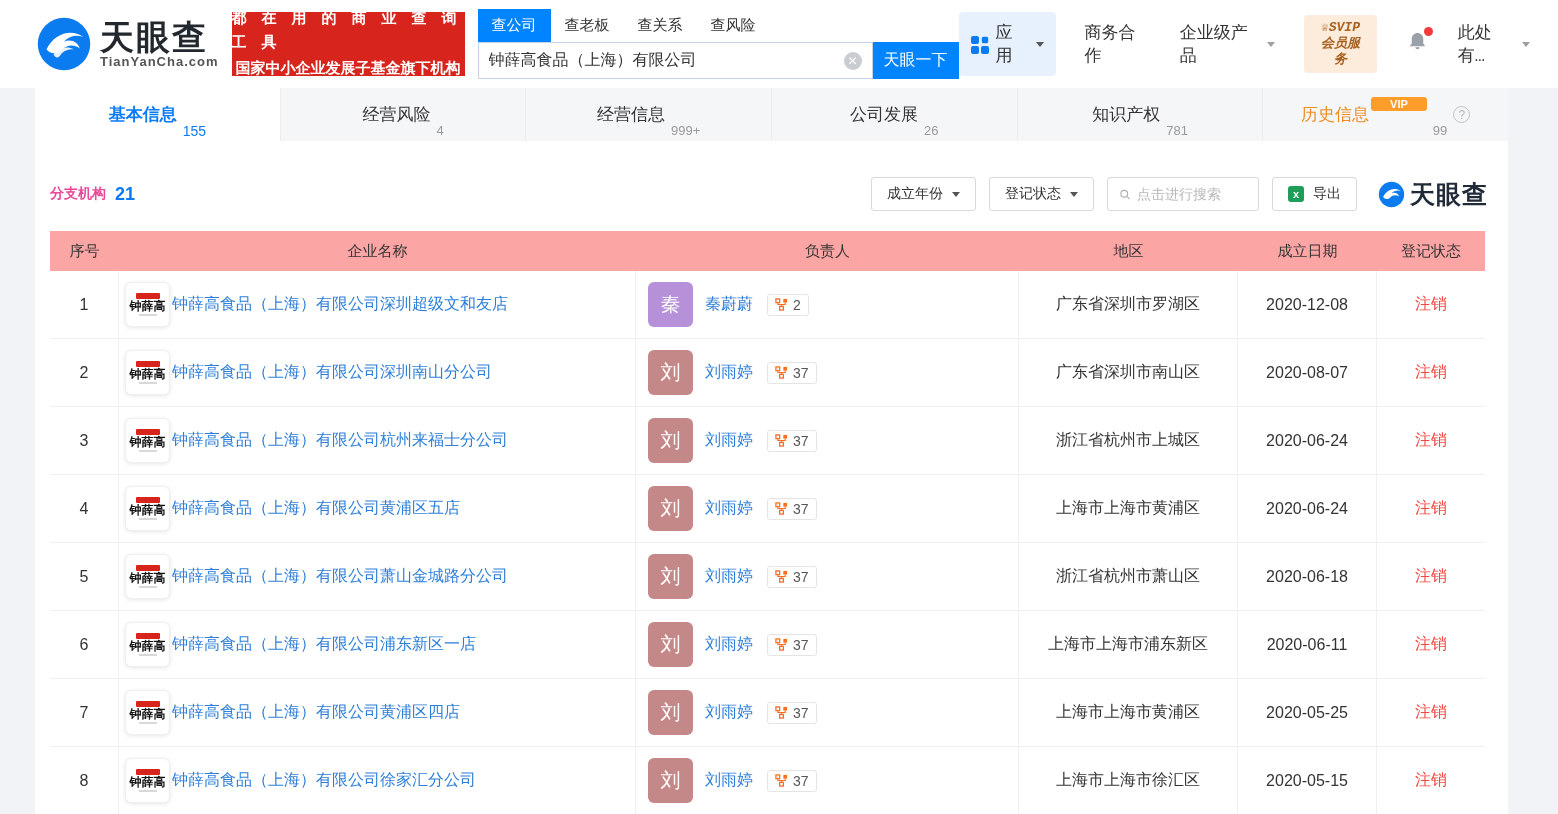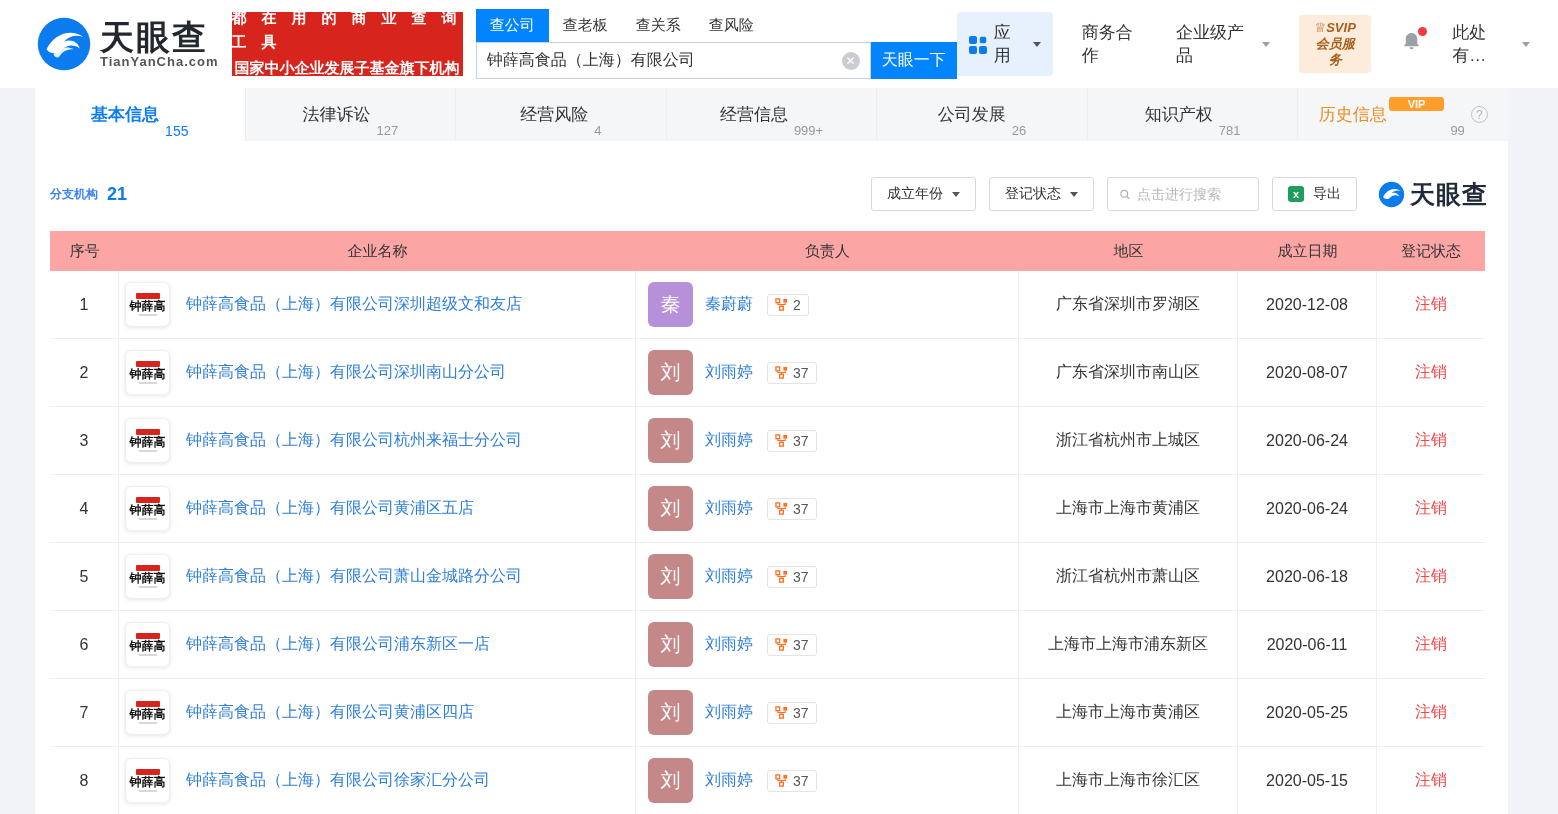--- a/index.html
+++ b/index.html
@@ -22,21 +22,21 @@
   .search-tab { padding:7px 14px; cursor:pointer; color:#333; }
   .search-tab.active { background:#0084ff; color:#fff; }
   .search-row { display:flex; }
   .search-input-wrap { width:395px; height:37px; border:1px solid #c6d3e2; background:#fff;
     display:flex; align-items:center; padding:0 10px; }
   .search-input-wrap input { border:0; outline:none; flex:1; font-size:16px; color:#333; }
   .clear-btn { width:18px; height:18px; border-radius:50%; background:#c9ccd1; color:#fff;
     font-size:12px; line-height:18px; text-align:center; cursor:pointer; }
   .search-btn { width:86px; height:37px; background:#0084ff; color:#fff; border:0;
     font-size:16px; cursor:pointer; }
-  .header-right { margin-left:auto; display:flex; align-items:center; gap:29px; font-size:17px; }
+  .header-right { margin-left:auto; display:flex; align-items:center; gap:29px; font-size:17px;font-family:Liberation Mono, monospace; }
   .apps-btn { background:#e7f1fd; border-radius:4px; padding:9px 12px; display:flex;
     align-items:center; gap:8px; cursor:pointer; }
   .grid-icon { width:17px; height:17px; display:grid; grid-template-columns:8px 8px;
     grid-template-rows:8px 8px; gap:2px; }
   .grid-icon i { background:#0a7cf0; border-radius:2px; }
   .grid-icon i:nth-child(2){ transform:scale(.8); }
   .caret { width:0; height:0; border-left:4px solid transparent; border-right:4px solid transparent;
     border-top:5px solid #555; display:inline-block; }
   .caret.gray { border-top-color:#9aa0a6; }
   .hlink { cursor:pointer; display:flex; align-items:center; gap:5px; }
@@ -57,21 +57,21 @@
   .tab.active .count { color:#0a7bf5; font-weight:400; font-size:14px; }
   .tab.highlight { color:#ef8c20; }
   .vip-tag { background:#ff9d2b; color:#fff; font-size:11px; font-weight:700; border-radius:3px;
     padding:1px 19px; position:relative; top:-11px; margin-left:-4px; }
   .help-circle { width:17px; height:17px; border:1px solid #c3c3c3; border-radius:50%;
     color:#b5b5b5; font-size:12px; display:flex; align-items:center; justify-content:center; }
 
   
   .content { margin-left:35px; width:1473px; background:#fff; height:673px; }
   .section-head { display:flex; align-items:center; padding:36px 20px 20px 15px; }
-  .section-title { font-size:12px; font-weight:700; color:#3b82f6; }
+  .section-title { font-size:14px; font-weight:700; color:#ec4899; }
   .section-count { color:#0a7bf5; font-size:18px; font-weight:700; margin-left:9px; }
   .toolbar { margin-left:auto; display:flex; align-items:center; gap:13px; }
   .tool-btn { height:34px; border:1px solid #d9d9d9; border-radius:3px; background:#fff;
     padding:0 15px; font-size:14px; color:#333; display:flex; align-items:center; gap:9px; cursor:pointer; }
   .tool-search { height:34px; width:152px; border:1px solid #d9d9d9; border-radius:3px;
     display:flex; align-items:center; gap:6px; padding:0 11px; }
   .tool-search input { border:0; outline:none; width:110px; font-size:14px; color:#333; }
   .tool-search input::placeholder { color:#b9b9b9; }
   .excel-icon { width:16px; height:16px; background:#1e9e5a; border-radius:3px; color:#fff;
     font-size:11px; font-weight:700; display:flex; align-items:center; justify-content:center; }
@@ -82,21 +82,21 @@
   
   .table { margin-left:15px; width:1435px; }
   .thead { display:flex; background:#fca5a5; height:40px; align-items:center;
     font-size:15px; color:#333; }
   .th { text-align:center; }
   .tr { display:flex; height:68px; align-items:center; border-bottom:1px solid #edf0f4; }
   .td { height:100%; display:flex; align-items:center; justify-content:center;
     border-right:1px solid #edf0f4; font-size:16px; color:#333; }
   .td:last-child { border-right:0; }
   .c1{width:69px;} .c2{width:517px;} .c3{width:383px;} .c4{width:219px;} .c5{width:139px;} .c6{width:108px;}
-  .td.c2 { justify-content:flex-start; padding:0 10px 0 6px; gap:16px; }
+  .td.c2 { justify-content:flex-start; padding:0 10px 0 6px; gap:2px; }
   .td.c3 { justify-content:flex-start; padding-left:12px; gap:12px; }
   .brand-logo { width:45px; height:45px; border:1px solid #efefef; border-radius:6px;
     background:#fff; box-shadow:0 1px 4px rgba(0,0,0,.10); display:flex; flex-direction:column;
     align-items:center; justify-content:center; flex-shrink:0; }
   .brand-tag { width:24px; height:6px; background:#d7251d; border-radius:1px; margin-bottom:1px; }
   .brand-name { font-size:12px; font-weight:700; color:#151515; line-height:13px; }
   .brand-sub { width:18px; height:2px; background:#d8d8d8; margin-top:1px; }
   a.blue-link { color:#2e7fd9; text-decoration:none; cursor:pointer; }
   .avatar { width:45px; height:45px; border-radius:6px; color:#fff; font-size:20px;
     display:flex; align-items:center; justify-content:center; flex-shrink:0; }
@@ -176,24 +176,20 @@
     </div>
   </div>
 </div>
 
 <div class="tabbar" id="nav-tabs">
     <div class="tab active">
       <span>基本信息</span>
       <span class="count">155</span>
     </div>
     <div class="tab">
-      <span>法律诉讼</span>
-      <span class="count">127</span>
-    </div>
-    <div class="tab">
       <span>经营风险</span>
       <span class="count">4</span>
     </div>
     <div class="tab">
       <span>经营信息</span>
       <span class="count">999+</span>
     </div>
     <div class="tab">
       <span>公司发展</span>
       <span class="count">26</span>

